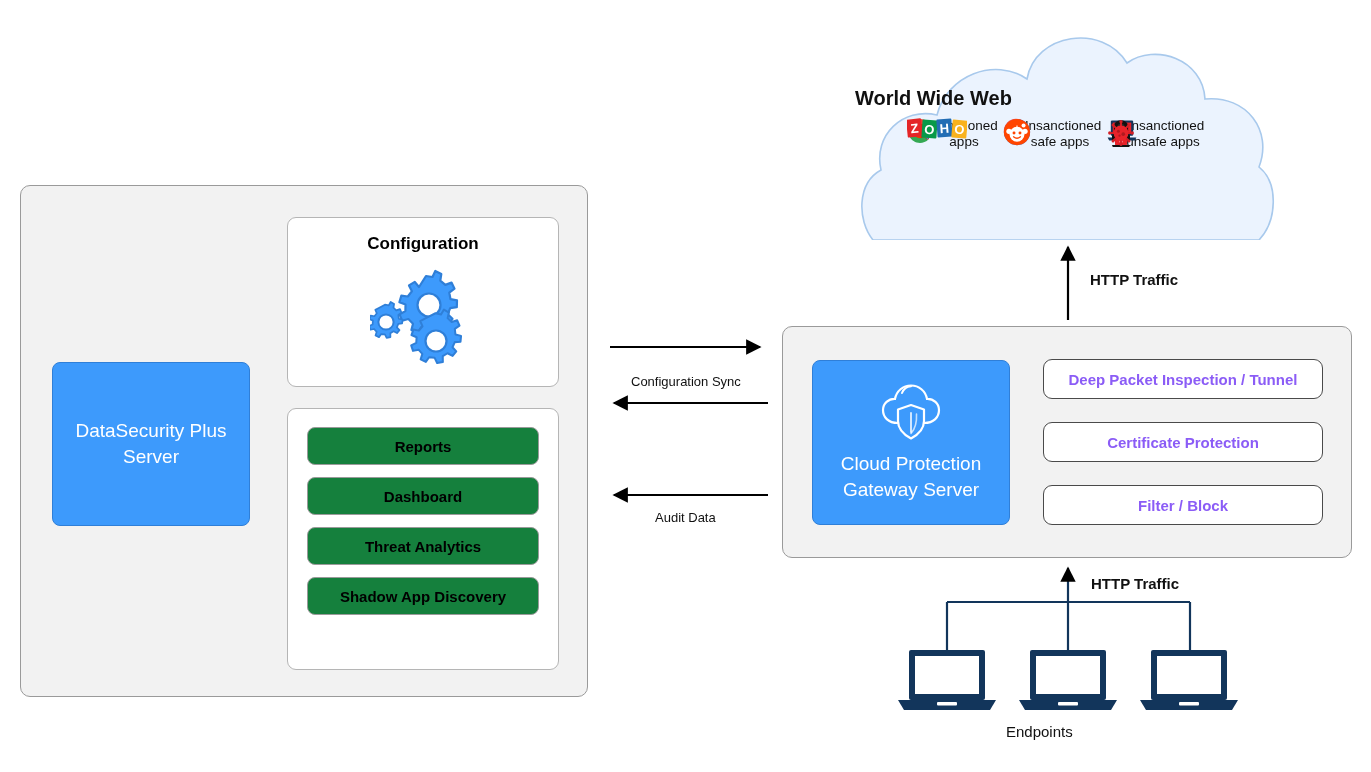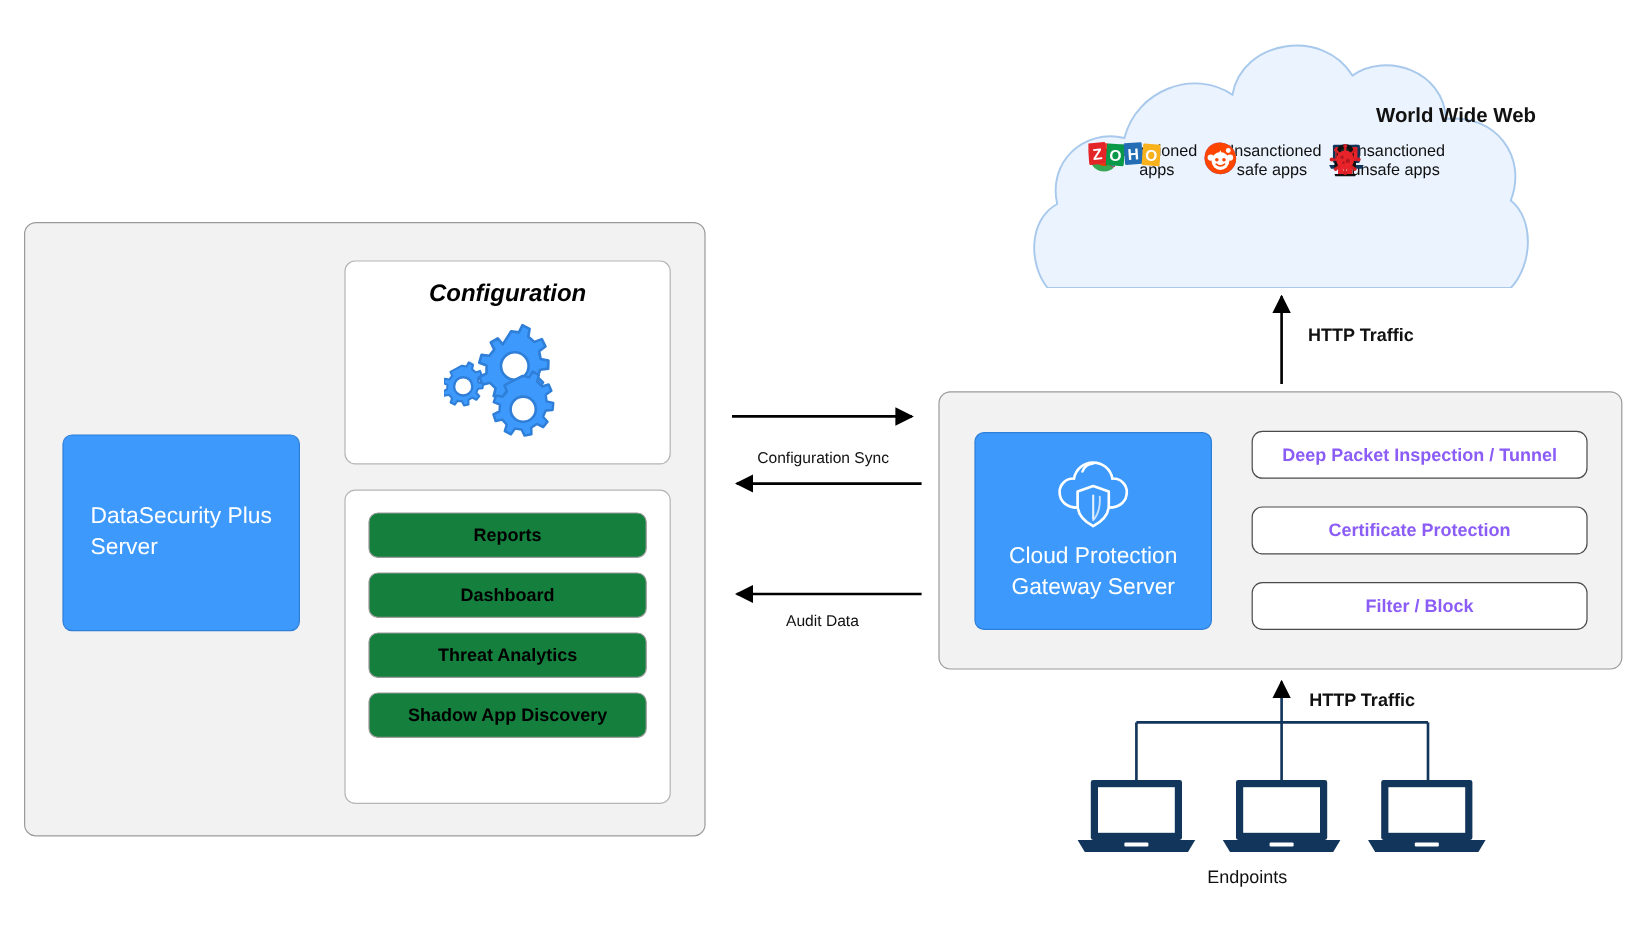--- a/index.html
+++ b/index.html
@@ -38,21 +38,21 @@
     left: 31px;
     top: 176px;
     width: 198px;
     height: 164px;
     background: #3d9afc;
     border: 1px solid #2f7fd8;
     border-radius: 8px;
     display: flex;
     align-items: center;
     justify-content: center;
-    text-align: left;
+    text-align: center;
     color: #ffffff;
     font-size: 19px;
     line-height: 1.35;
     box-sizing: border-box;
   }
 
   #config-card {
     position: absolute;
     left: 266px;
     top: 31px;
@@ -62,24 +62,23 @@
     border: 1px solid #b5b5b5;
     border-radius: 9px;
     box-sizing: border-box;
   }
   #config-title {
     position: absolute;
     top: 16px;
     left: 0;
     right: 0;
     text-align: center;
-    font-size: 20px;
+    font-size: 17px;
     font-weight: bold;
     color: #000;
-    font-style: italic;
   }
   #config-gears {
     position: absolute;
     left: 50%;
     top: 50px;
     transform: translateX(-50%);
   }
 
   #features-card {
     position: absolute;
@@ -175,22 +174,22 @@
   #cloud-content {
     position: absolute;
     left: 0; top: 0;
     width: 425px;
     height: 225px;
   }
   #www-title {
     position: absolute;
     top: 72px;
     left: 0; right: 0;
-    text-align: right;
-    font-size: 17px;
+    text-align: left;
+    font-size: 20px;
     font-weight: bold;
     color: #111;
   }
   .app-col {
     position: absolute;
     top: 103px;
     width: 114px;
     text-align: center;
   }
   .app-col .col-label {

